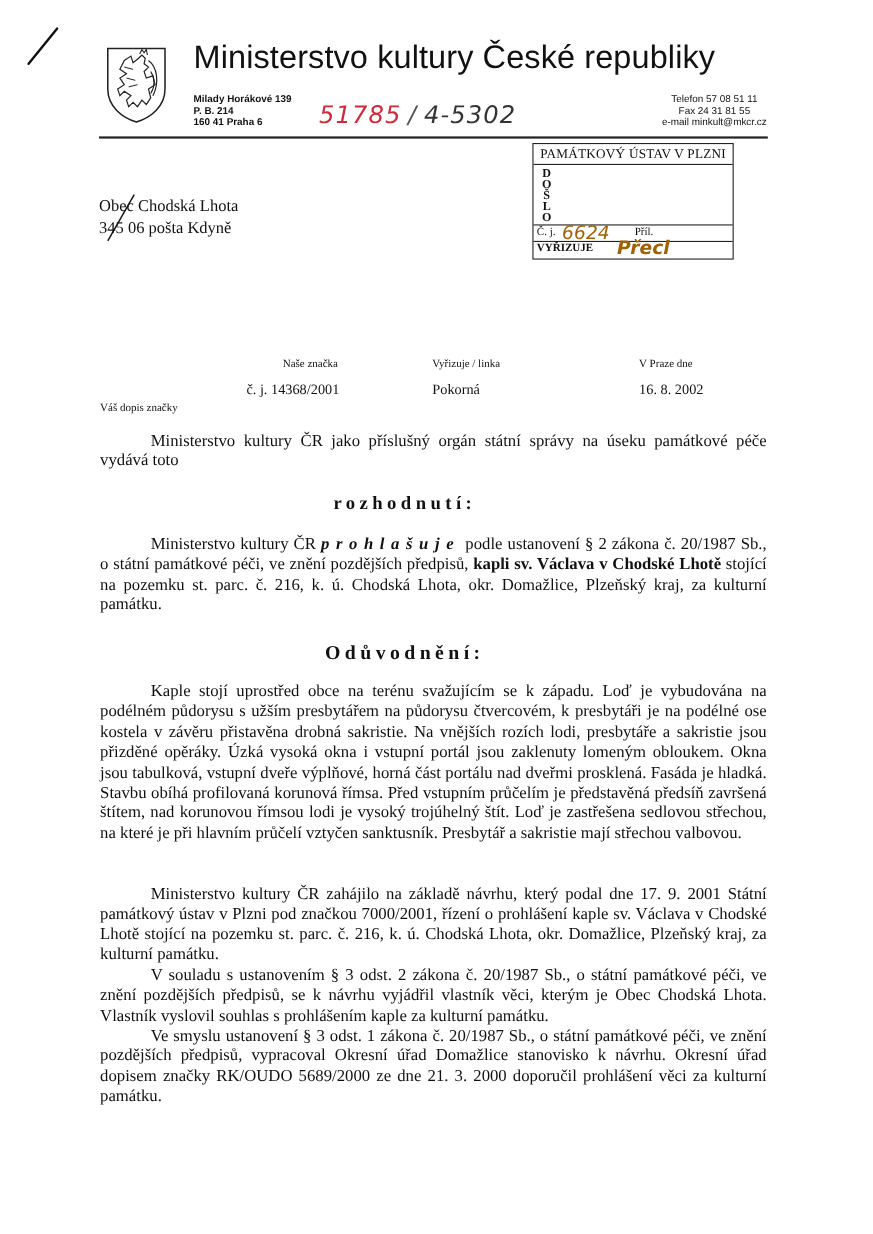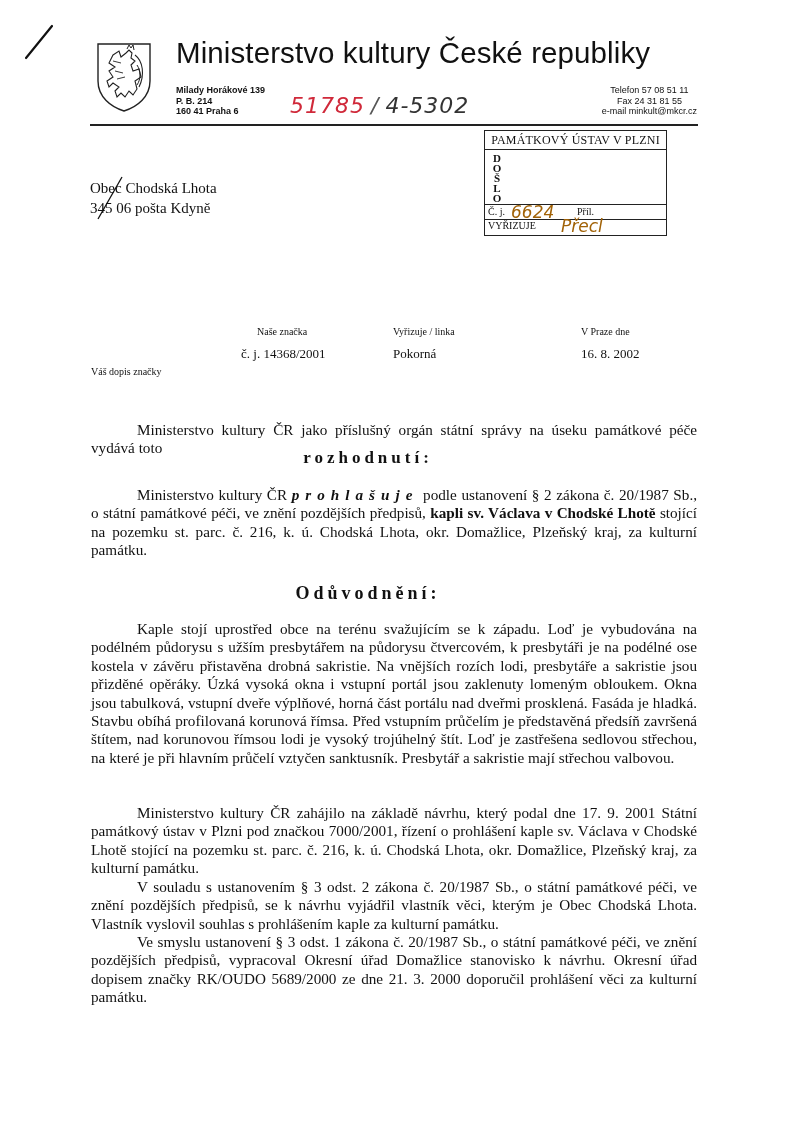--- a/index.html
+++ b/index.html
@@ -22,21 +22,21 @@
   .hw-red { color: #d0293a; }
   .hw-slash { color: #555; margin: 0 6px; }
   .hw-dark { color: #333; }
 
   .stamp { left: 484px; top: 130px; width: 181px; height: 104px; border: 1.5px solid #222; font-family: "Liberation Serif", serif; }
   .stamp-head { position: absolute; left: 0; top: 0; width: 100%; height: 18px; border-bottom: 1.2px solid #222; font-size: 12px; line-height: 18px; text-align: center; letter-spacing: 0.2px; }
   .stamp-side { position: absolute; left: 6px; top: 22px; width: 12px; font-size: 11px; line-height: 10px; font-weight: bold; text-align: center; }
   .stamp-datebox { position: absolute; left: 22px; top: 21px; width: 155px; height: 48px; border: 1.2px solid #222; border-right: none; }
   .stamp-date { position: absolute; left: 0; top: 13px; width: 100%; text-align: center; font-size: 18px; font-family: "Liberation Sans", sans-serif; letter-spacing: 0.5px; }
   .stamp-row1 { position: absolute; left: 0; top: 73px; width: 100%; height: 14px; border-top: 1.2px solid #222; border-bottom: 1.2px solid #222; }
-  .stamp-row2 { position: absolute; left: 0; top: 88px; width: 100%; height: 29px; }
+  .stamp-row2 { position: absolute; left: 0; top: 88px; width: 100%; height: 29px; font-weight: bold; }
   .stamp-label { position: absolute; font-size: 10px; top: 1px; }
   .stamp-hw { position: absolute; font-style: italic; font-family: "DejaVu Sans", sans-serif; font-size: 17px; color: #a16207; top: -3px; }
 
   .recipient { left: 90px; top: 178px; font-size: 15px; line-height: 20px; }
   .recipient-strike { left: 96px; top: 173px; width: 40px; height: 50px; }
 
   .refs { top: 326px; font-size: 10px; }
   .refs-val { top: 346px; font-size: 13px; }
 
   .body-text { left: 91px; width: 606px; font-size: 15.2px; line-height: 18.4px; text-align: justify; }
@@ -108,25 +108,25 @@
 </div>
 <svg class="abs recipient-strike" viewBox="0 0 40 50">
   <line x1="26" y1="4" x2="2" y2="46" stroke="#111" stroke-width="1.3"></line>
 </svg>
 
 <div class="abs refs serif" style="left:91px;margin-top:40px;">Váš dopis značky</div>
 <div class="abs refs serif" style="left:241px;margin-left:16px;">Naše značka</div>
 <div class="abs refs serif" style="left:393px;">Vyřizuje / linka</div>
 <div class="abs refs serif" style="left:581px;">V Praze dne</div>
 
-<div class="abs refs-val serif" style="left:241px;">č. j. 14368/2001</div>
+<div class="abs refs-val serif" style="left:224px;">č. j. 14368/2001</div>
 <div class="abs refs-val serif" style="left:393px;">Pokorná</div>
 <div class="abs refs-val serif" style="left:581px;">16. 8. 2002</div>
 
-<p class="abs body-text serif indent" style="top:392px;margin-top:29px;">Ministerstvo kultury ČR jako příslušný orgán státní správy na úseku památkové péče vydává toto</p>
+<p class="abs body-text serif indent" style="top:392px;">Ministerstvo kultury ČR jako příslušný orgán státní správy na úseku památkové péče vydává toto</p>
 
 <div class="abs heading serif" style="top:448px;">rozhodnutí:</div>
 
 <p class="abs body-text serif indent" style="top:486px;"><span>Ministerstvo kultury ČR </span><span class="spaced-it">prohlašuje</span><span> podle ustanovení § 2 zákona č. 20/1987 Sb., o státní památkové péči, ve znění pozdějších předpisů, </span><b>kapli sv. Václava v Chodské Lhotě</b><span> stojící na pozemku st. parc. č. 216, k. ú. Chodská Lhota, okr. Domažlice, Plzeňský kraj, za kulturní památku.</span></p>
 
 <div class="abs heading serif" style="top:583px; font-size:18px;">Odůvodnění:</div>
 
 <p class="abs body-text serif indent" style="top:620px;">Kaple stojí uprostřed obce na terénu svažujícím se k západu. Loď je vybudována na podélném půdorysu s užším presbytářem na půdorysu čtvercovém, k presbytáři je na podélné ose kostela v závěru přistavěna drobná sakristie. Na vnějších rozích lodi, presbytáře a sakristie jsou přizděné opěráky. Úzká vysoká okna i vstupní portál jsou zaklenuty lomeným obloukem. Okna jsou tabulková, vstupní dveře výplňové, horná část portálu nad dveřmi prosklená. Fasáda je hladká. Stavbu obíhá profilovaná korunová římsa. Před vstupním průčelím je představěná předsíň završená štítem, nad korunovou římsou lodi je vysoký trojúhelný štít. Loď je zastřešena sedlovou střechou, na které je při hlavním průčelí vztyčen sanktusník. Presbytář a sakristie mají střechou valbovou.</p>
 <p class="abs body-text serif indent" style="top:804px;">Ministerstvo kultury ČR zahájilo na základě návrhu, který podal dne 17. 9. 2001 Státní památkový ústav v Plzni pod značkou 7000/2001, řízení o prohlášení kaple sv. Václava v Chodské Lhotě stojící na pozemku st. parc. č. 216, k. ú. Chodská Lhota, okr. Domažlice, Plzeňský kraj, za kulturní památku.</p>
 <p class="abs body-text serif indent" style="top:878px;">V souladu s ustanovením § 3 odst. 2 zákona č. 20/1987 Sb., o státní památkové péči, ve znění pozdějších předpisů, se k návrhu vyjádřil vlastník věci, kterým je Obec Chodská Lhota. Vlastník vyslovil souhlas s prohlášením kaple za kulturní památku.</p>

